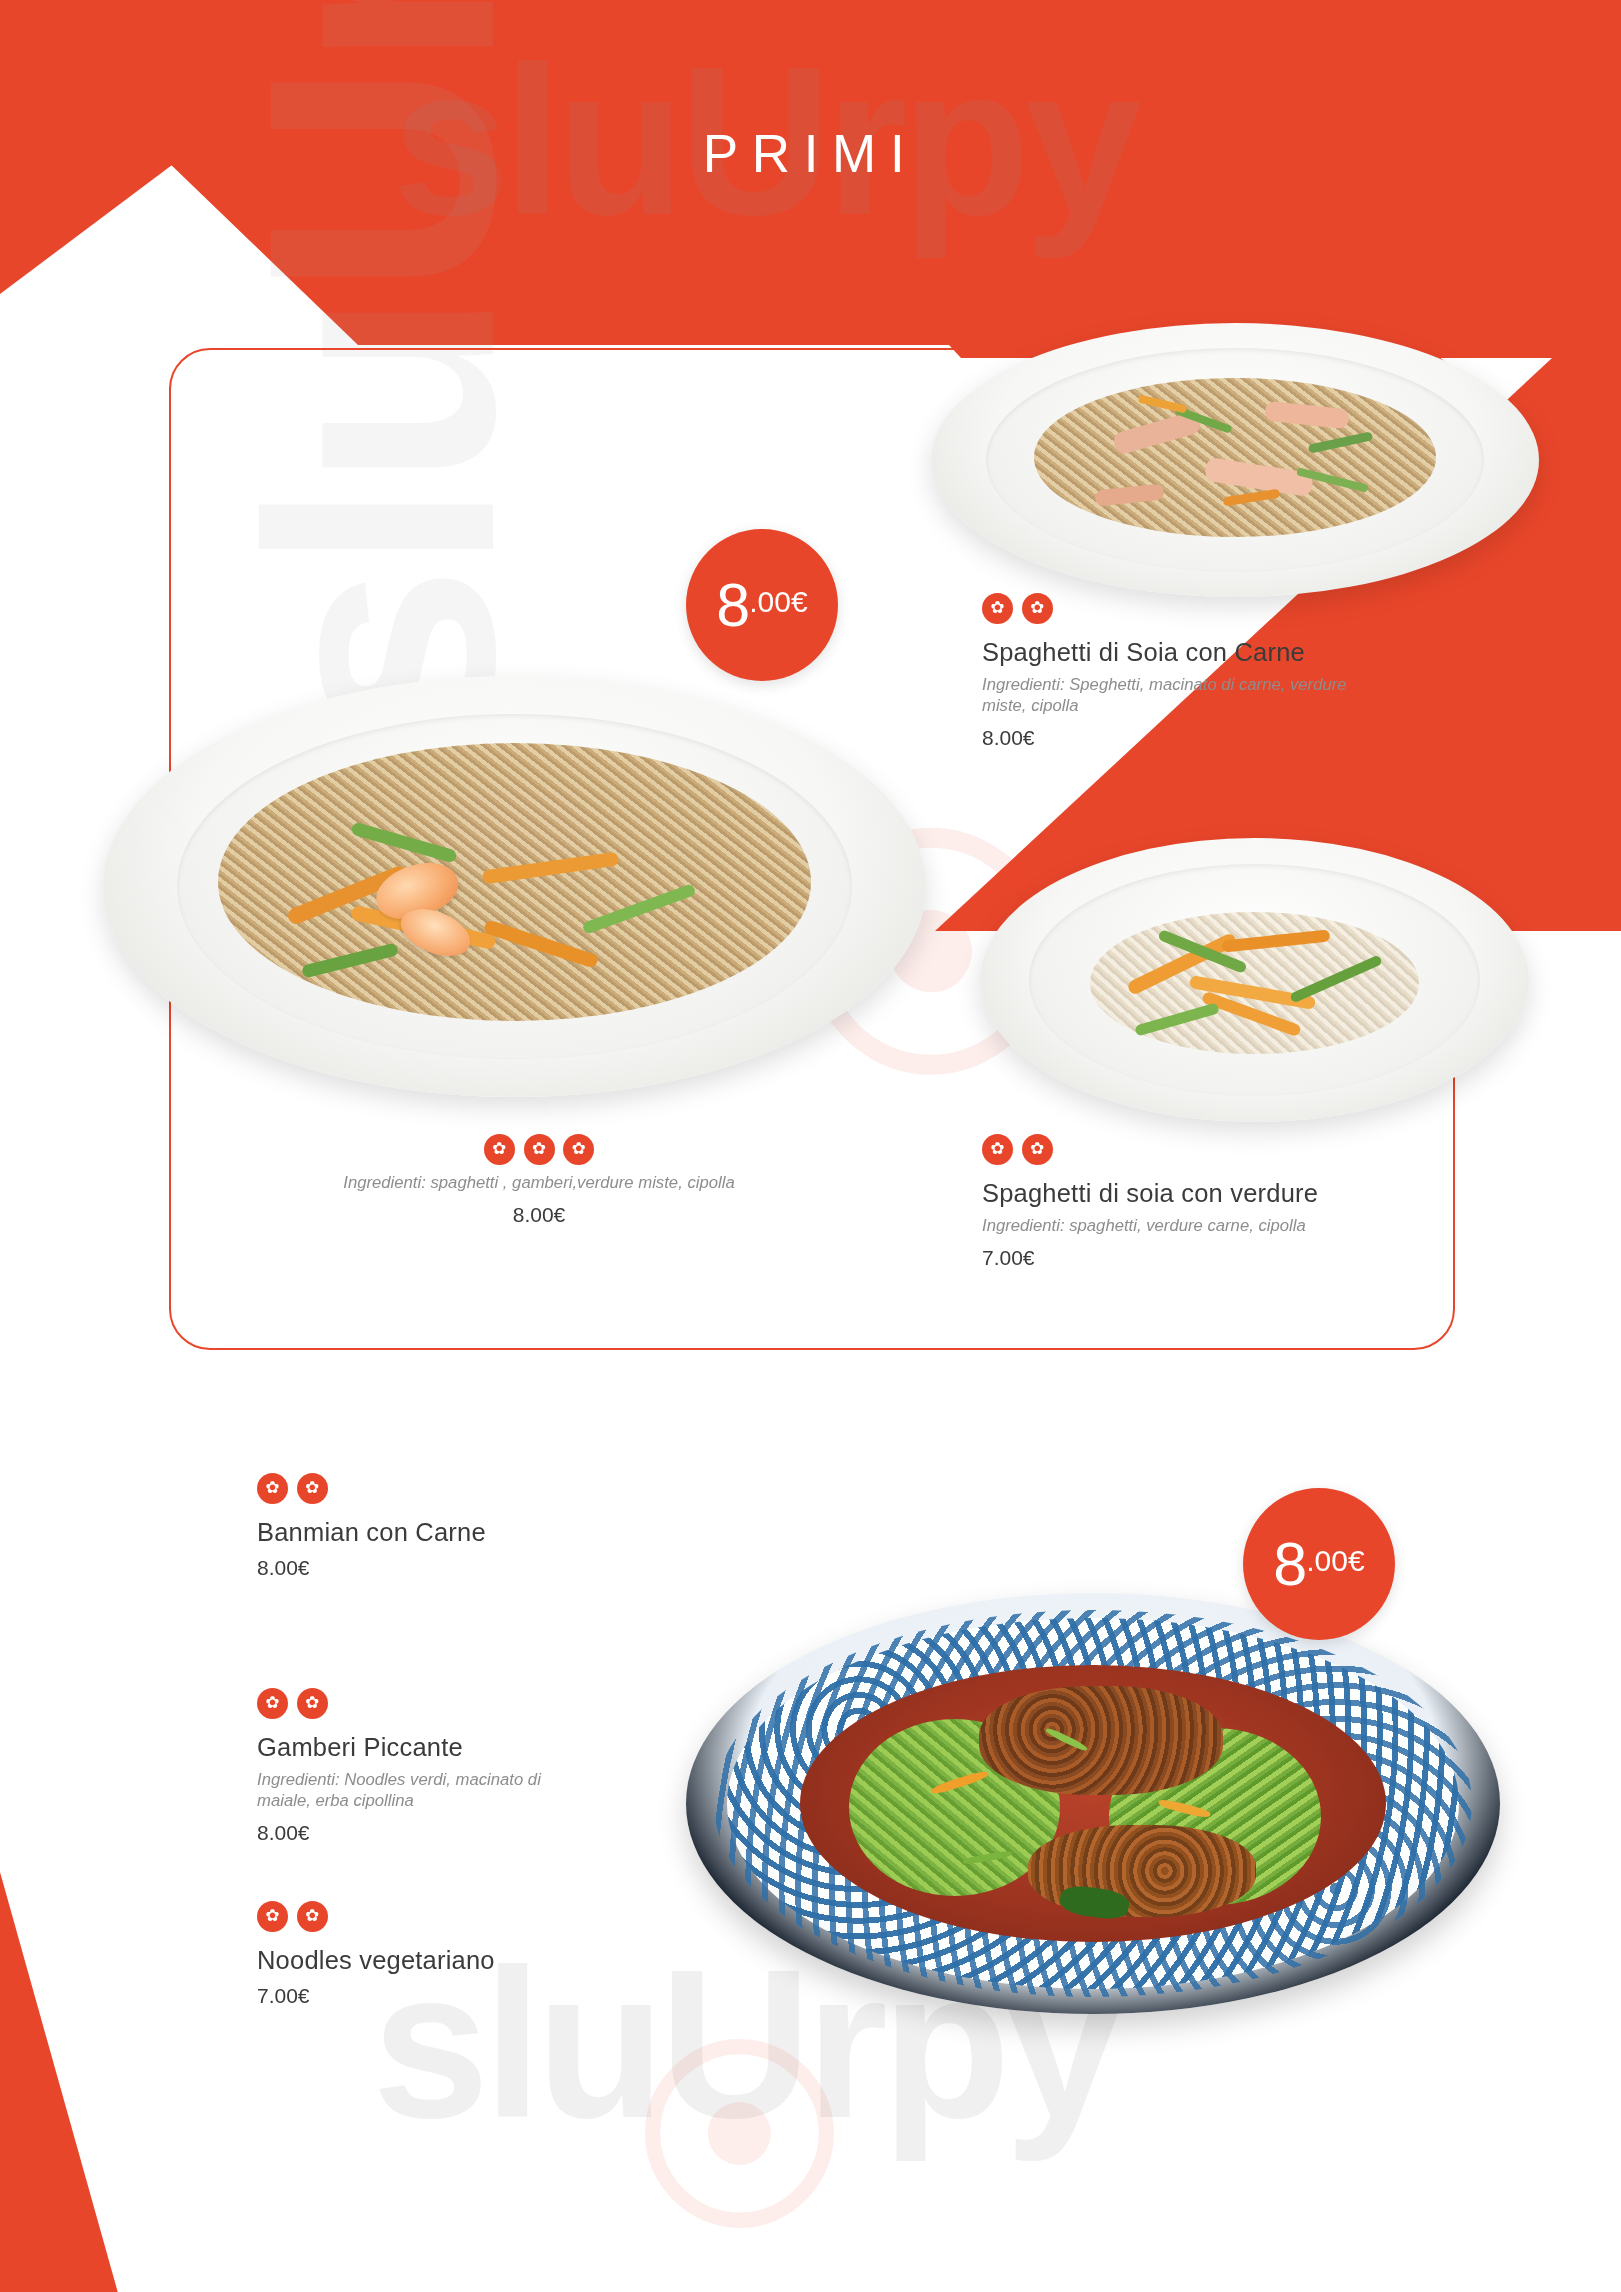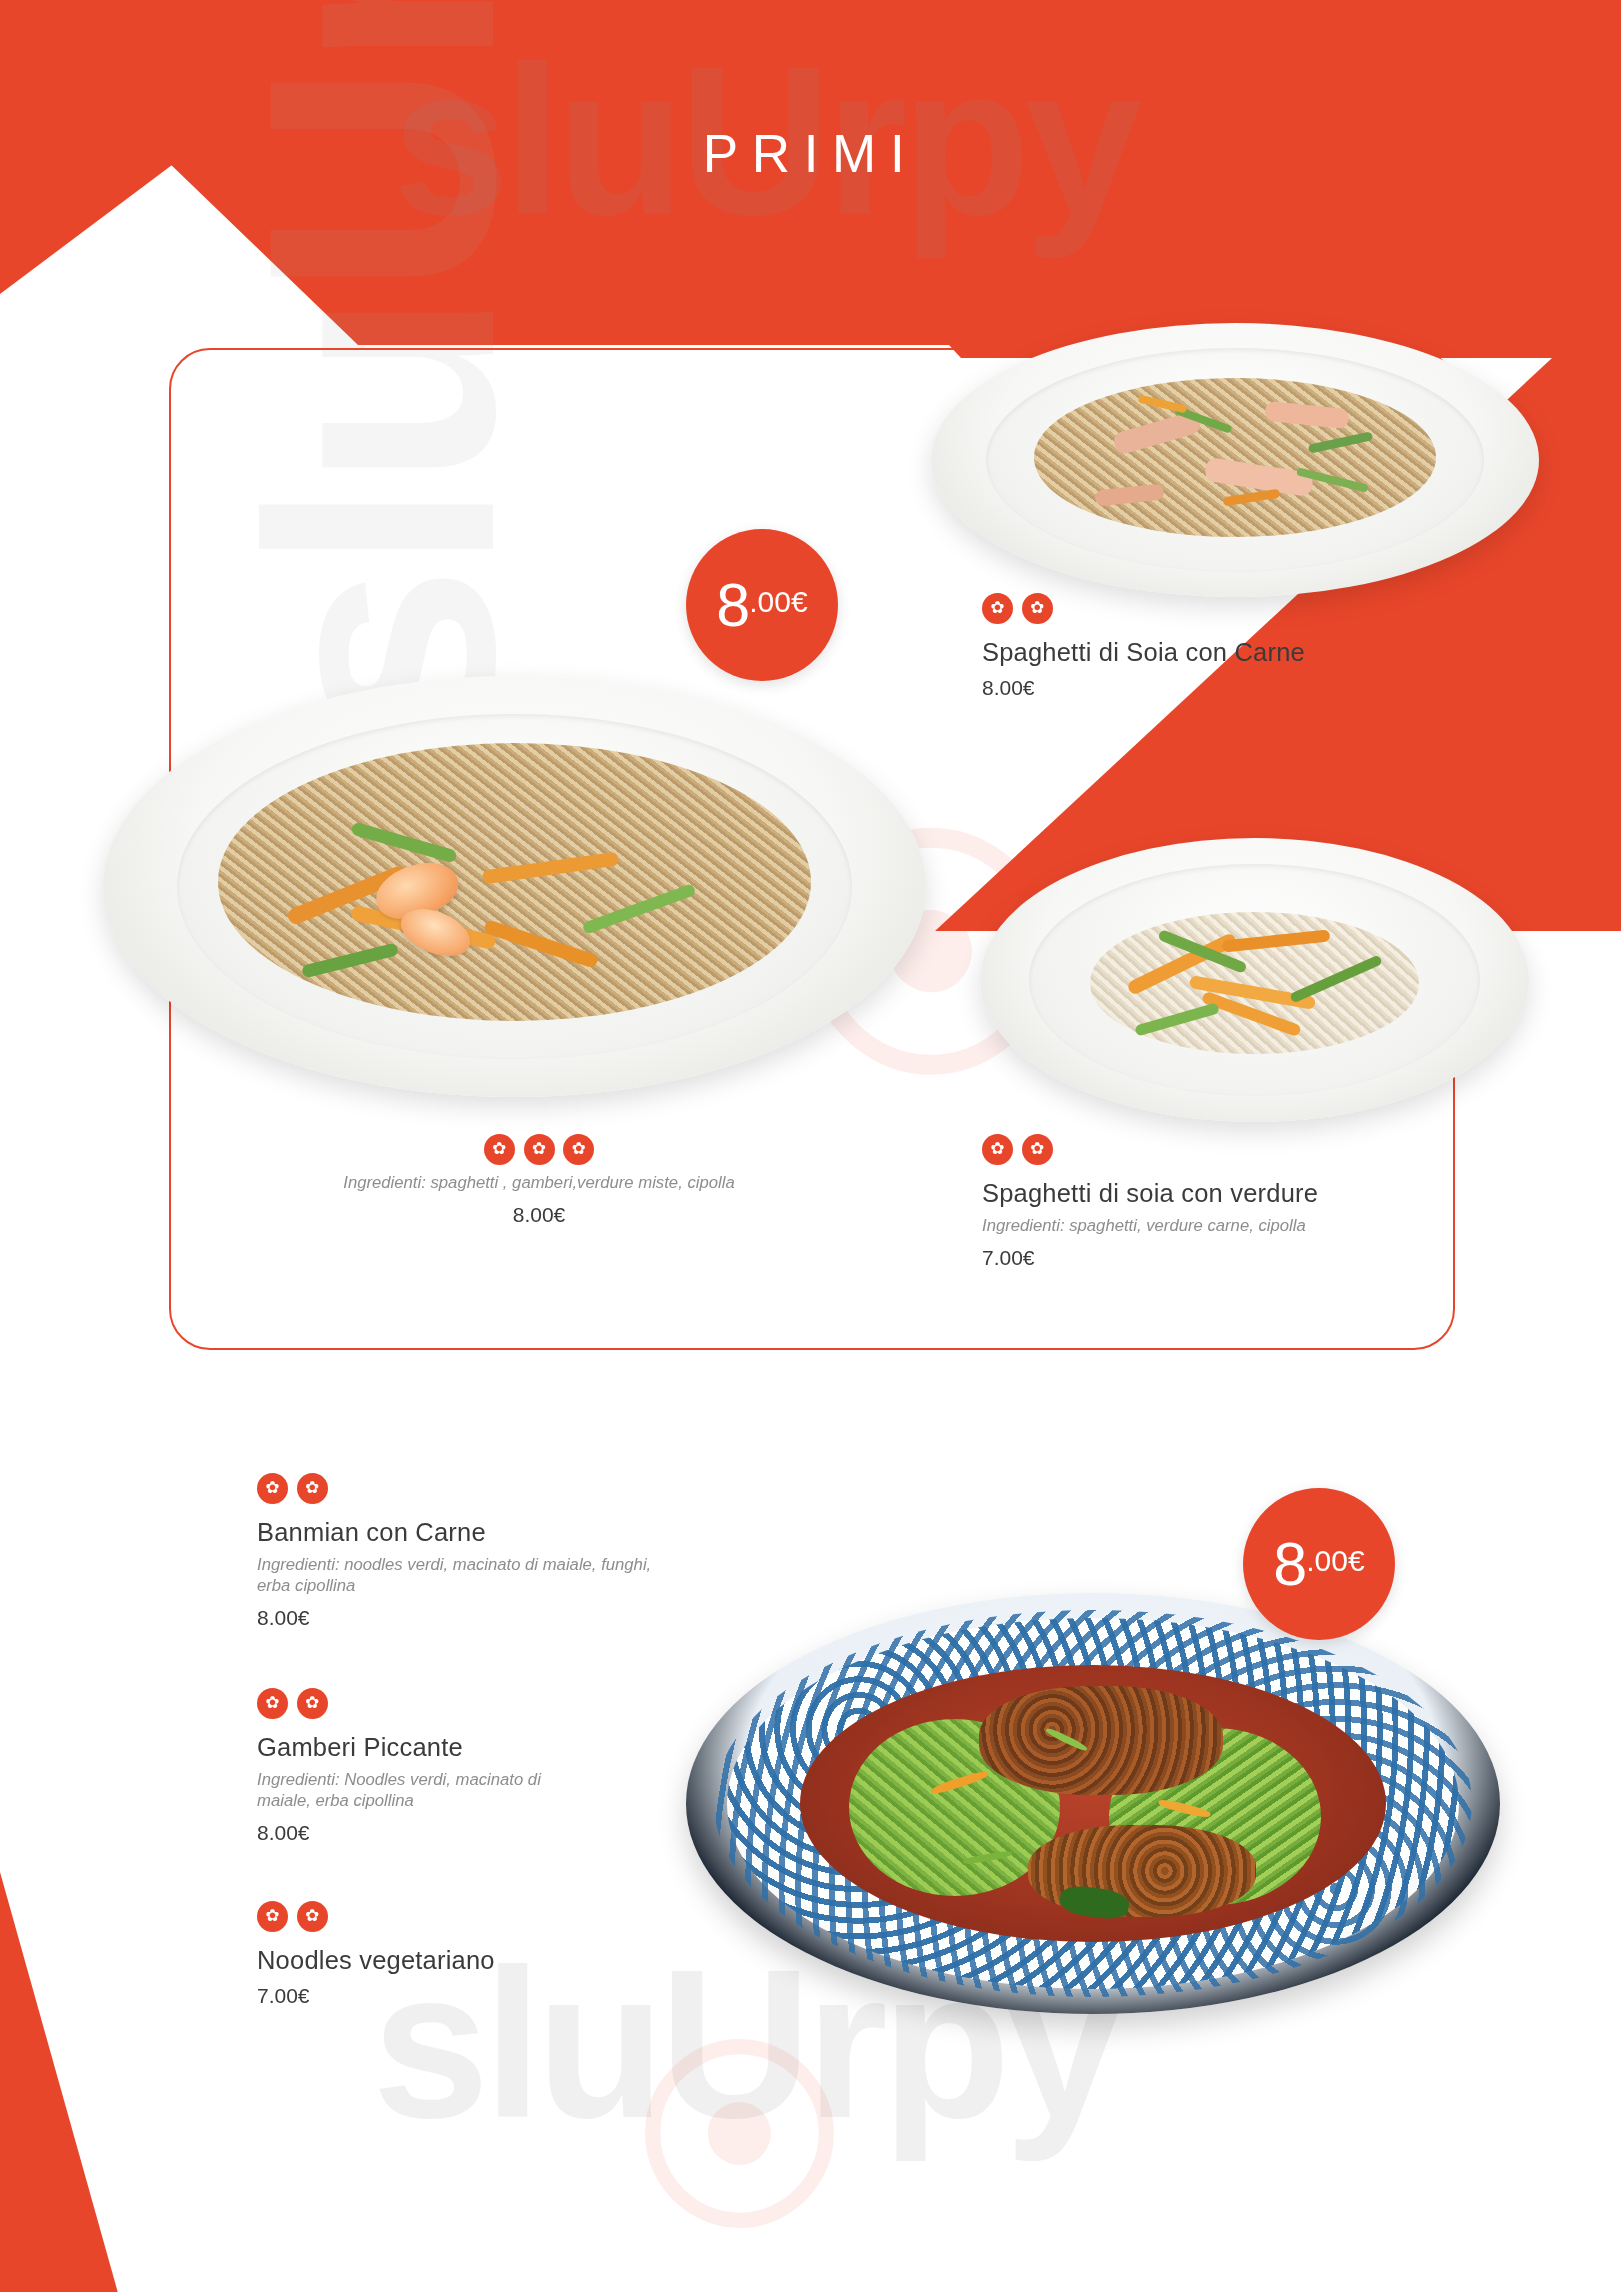--- a/index.html
+++ b/index.html
@@ -299,20 +299,21 @@
   <span class="big">8</span>
   <span class="small">.00€</span>
 </div>
 
 <div class="dish" id="dish-soia-carne">
   <div class="allergen-row">
     <span class="allergen">✿</span>
     <span class="allergen">✿</span>
   </div>
   <div class="name">Spaghetti di Soia con Carne</div>
+  <div class="ingr">Ingredienti: Speghetti, macinato di carne, verdure miste, cipolla</div>
   <div class="price">8.00€</div>
 </div>
 
 <div class="dish center" id="dish-soia-gamberi">
   <div class="allergen-row">
     <span class="allergen">✿</span>
     <span class="allergen">✿</span>
     <span class="allergen">✿</span>
   </div>
   <div class="ingr" style="max-width:627px;">Ingredienti: spaghetti , gamberi,verdure miste, cipolla</div>
@@ -328,21 +329,20 @@
   <div class="ingr">Ingredienti: spaghetti, verdure carne, cipolla</div>
   <div class="price">7.00€</div>
 </div>
 
 <div class="dish" id="dish-banmian-carne">
   <div class="allergen-row">
     <span class="allergen">✿</span>
     <span class="allergen">✿</span>
   </div>
   <div class="name">Banmian con Carne</div>
-  <div class="ingr" style="max-width:412px;">Ingredienti: noodles verdi, macinato di maiale, funghi, erba cipollina</div>
   <div class="price">8.00€</div>
 </div>
 
 <div class="dish" id="dish-banmian-piccante">
   <div class="allergen-row">
     <span class="allergen">✿</span>
     <span class="allergen">✿</span>
   </div>
   <div class="name">Gamberi Piccante</div>
   <div class="ingr" style="max-width:333px;">Ingredienti: Noodles verdi, macinato di maiale, erba cipollina</div>

